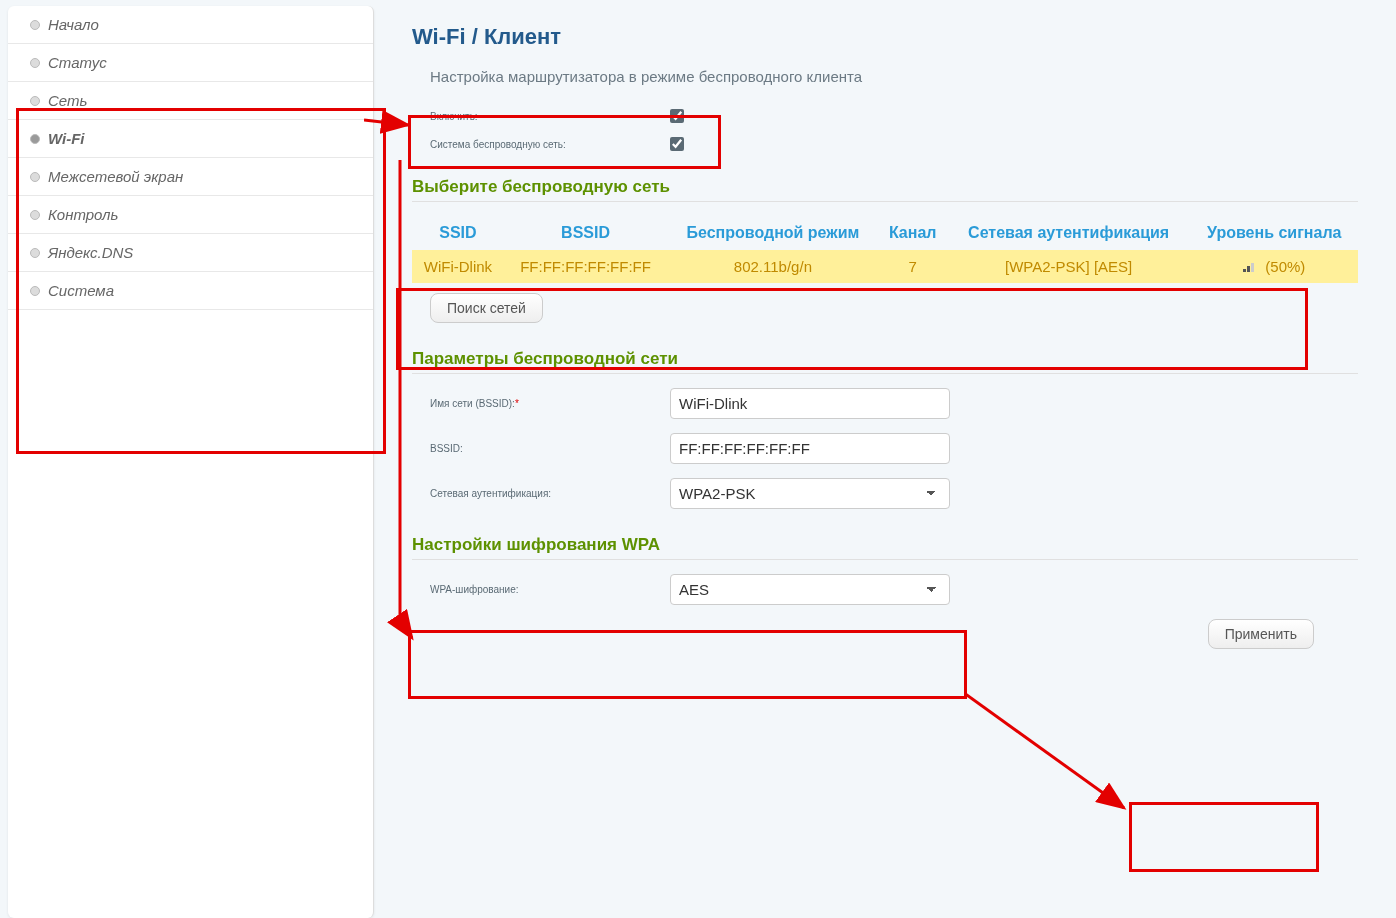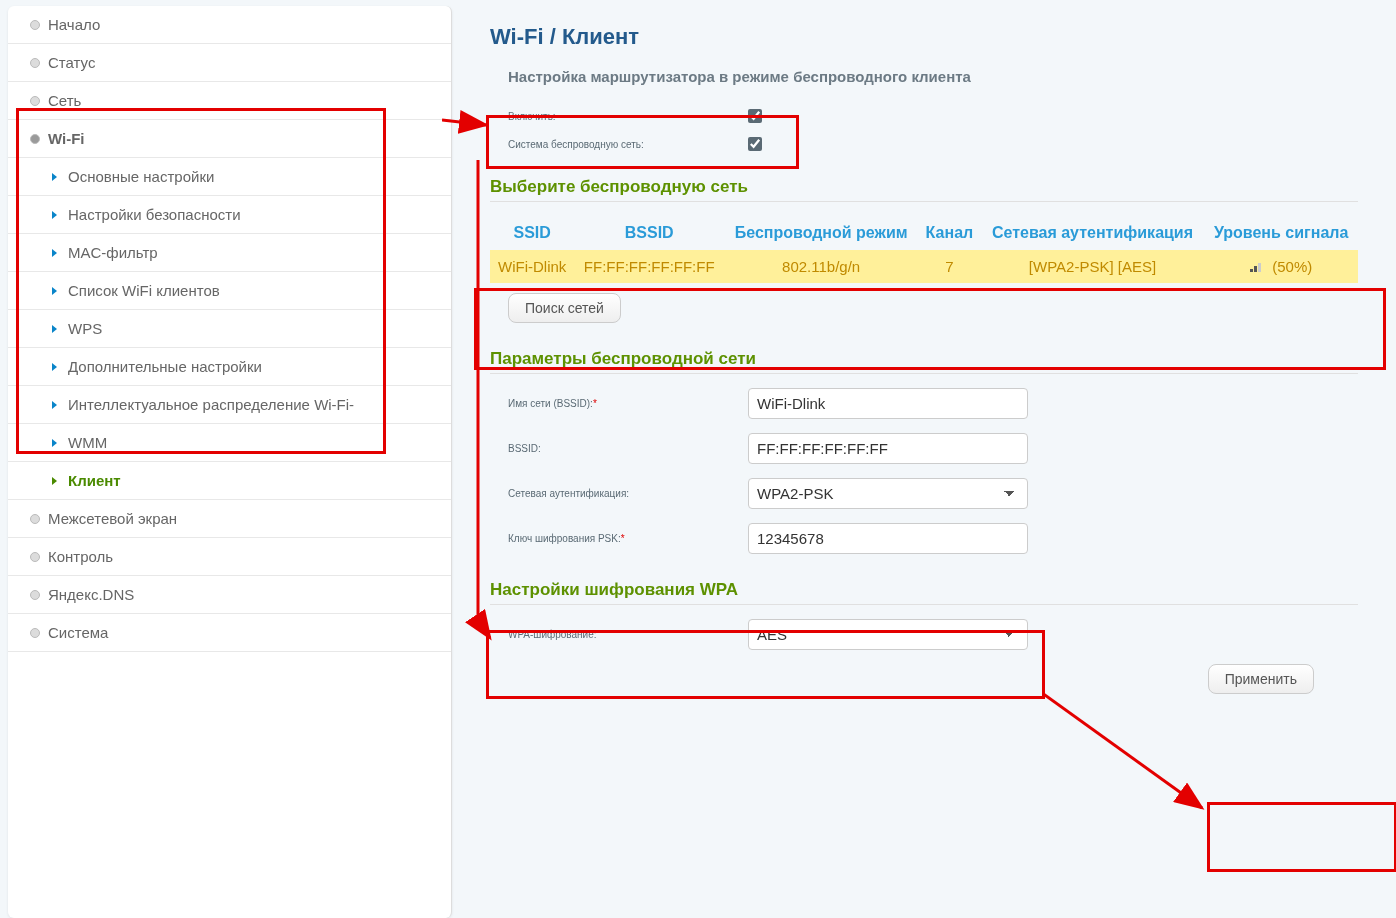--- a/index.html
+++ b/index.html
@@ -1,30 +1,30 @@
 <!DOCTYPE html>
 <html><head>
 <meta charset="utf-8">
 <style>
 * { box-sizing: border-box; margin: 0; padding: 0; }
 body { font-family: Arial, sans-serif; background: #f3f7fa; font-size: 14px; color: #555; }
 .container { display: flex; width: 1396px; height: 918px; }
-.sidebar { width: 444px; background: #fff; border-right: 1px solid #ddd; padding: 0; border-radius: 6px; margin: 6px 0 0 8px; box-shadow: 0 1px 3px rgba(0,0,0,0.08); position: relative; overflow: visible; }
+.sidebar { width: 366px; background: #fff; border-right: 1px solid #ddd; padding: 0; border-radius: 6px; margin: 6px 0 0 8px; box-shadow: 0 1px 3px rgba(0,0,0,0.08); position: relative; overflow: visible; font-style: italic; }
 .nav { list-style: none; }
 .nav-item { border-bottom: 1px solid #e8e8e8; padding: 10px 14px 10px 40px; cursor: pointer; color: #666; position: relative; font-size: 15px; }
 .nav-item::before { content: ''; position: absolute; left: 22px; top: 50%; transform: translateY(-50%); width: 8px; height: 8px; border-radius: 50%; background: #dcdcdc; border: 1px solid #bbb; }
 .nav-item.expanded::before { background: #9a9a9a; }
 .sub-nav { list-style: none; }
 .sub-item { border-bottom: 1px solid #e8e8e8; padding: 10px 14px 10px 60px; cursor: pointer; color: #666; position: relative; font-size: 15px; }
 .sub-item::before { content: ''; position: absolute; left: 44px; top: 50%; transform: translateY(-50%); width: 0; height: 0; border-left: 5px solid #0a85c9; border-top: 4px solid transparent; border-bottom: 4px solid transparent; }
 .sub-item.active { font-weight: bold; color: #4a8a00; }
 .sub-item.active::before { border-left-color: #4a8a00; }
 .main { flex: 1; padding: 24px 38px 10px 38px; position: relative; }
 .breadcrumb { font-size: 22px; font-weight: bold; color: #235a8c; margin-bottom: 18px; }
-.subtitle { color: #6c7a84; margin-bottom: 24px; margin-left: 18px; font-size: 15px; font-weight: bold; }
+.subtitle { color: #6c7a84; margin-bottom: 24px; margin-left: 18px; font-size: 15px; }
 .row { display: flex; align-items: center; margin: 14px 0 14px 18px; }
 .row-label { width: 240px; color: #5a6a74; font-size: 10px; }
 .section-title { color: #5d9100; font-size: 17px; font-weight: bold; margin: 26px 0 14px 0; border-bottom: 1px solid #e0e0e0; padding-bottom: 4px; }
 .net-table { width: 100%; border-collapse: collapse; margin: 12px 0 10px 0; }
 .net-table th { text-align: center; color: #2a9bd8; font-weight: bold; padding: 8px 6px; font-size: 16px; }
 .net-table td { text-align: center; padding: 8px 6px; color: #c08a00; font-size: 15px; }
 .net-table tbody tr { background: #fff09a; }
 .btn { display: inline-block; background: linear-gradient(#fff, #eee); border: 1px solid #ccc; border-radius: 8px; padding: 6px 16px; color: #555; cursor: pointer; font-size: 14px; }
 .input-field { width: 280px; padding: 6px 8px; border: 1px solid #ccc; border-radius: 4px; font-size: 15px; color: #333; }
 .select-field { width: 280px; padding: 6px 8px; border: 1px solid #ccc; border-radius: 4px; font-size: 15px; color: #333; background: #fff; appearance: none; -webkit-appearance: none; background-image: linear-gradient(45deg, transparent 50%, #555 50%), linear-gradient(135deg, #555 50%, transparent 50%); background-position: calc(100% - 18px) center, calc(100% - 13px) center; background-size: 5px 5px, 5px 5px; background-repeat: no-repeat; }
@@ -42,31 +42,20 @@
 </head>
 <body>
 
 <div class="container">
   <div class="sidebar">
     <ul class="nav" id="nav">
         <li class="nav-item">Начало</li>
         <li class="nav-item">Статус</li>
         <li class="nav-item">Сеть</li>
         <li class="nav-item expanded" style="font-weight: bold;">Wi-Fi</li>
-        <ul class="sub-nav">
-          <li class="sub-item">Основные настройки</li>
-          <li class="sub-item">Настройки безопасности</li>
-          <li class="sub-item">MAC-фильтр</li>
-          <li class="sub-item">Список WiFi клиентов</li>
-          <li class="sub-item">WPS</li>
-          <li class="sub-item">Дополнительные настройки</li>
-          <li class="sub-item">Интеллектуальное распределение Wi-Fi-</li>
-          <li class="sub-item">WMM</li>
-          <li class="sub-item active">Клиент</li>
-        </ul>
         <li class="nav-item">Межсетевой экран</li>
         <li class="nav-item">Контроль</li>
         <li class="nav-item">Яндекс.DNS</li>
         <li class="nav-item">Система</li>
       </ul>
     <div class="highlight-box" style="left:8px; top:102px; width:370px; height:346px;"></div>
   </div>
 
   <div class="main">
     <div class="breadcrumb">
@@ -120,24 +109,20 @@
       <input class="input-field" value="WiFi-Dlink" style="">
     </div>
     <div class="row">
       <div class="row-label">BSSID:</div>
       <input class="input-field" value="FF:FF:FF:FF:FF:FF" style="">
     </div>
     <div class="row">
       <div class="row-label">Сетевая аутентификация:</div>
       <select class="select-field"><option>WPA2-PSK</option></select>
     </div>
-    <div class="row">
-      <div class="row-label"><span>Ключ шифрования PSK:</span><span class="req">*</span></div>
-      <input class="input-field" value="12345678" style="">
-    </div>
 
     <div class="section-title">Настройки шифрования WPA</div>
 
     <div class="row">
       <div class="row-label">WPA-шифрование:</div>
       <select class="select-field"><option>AES</option></select>
     </div>
 
     <div class="apply-wrap">
       <button class="btn">Применить</button>

